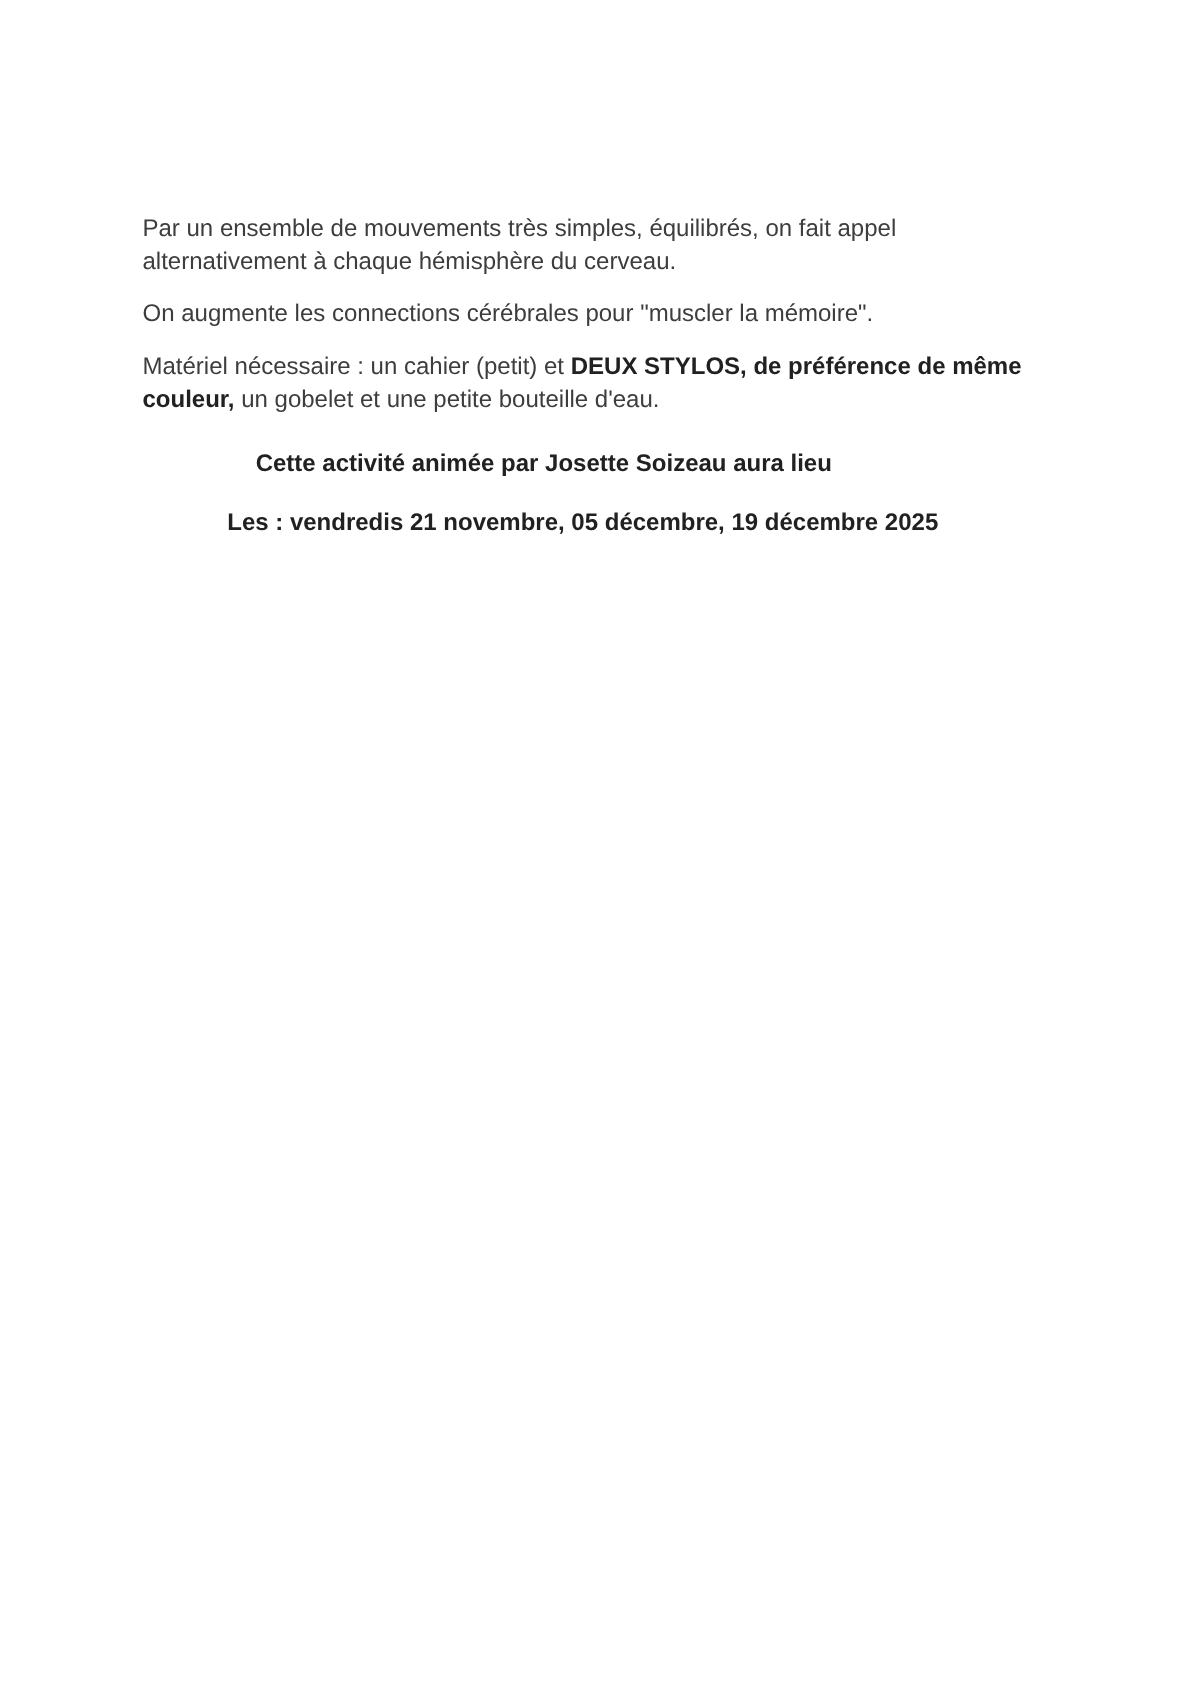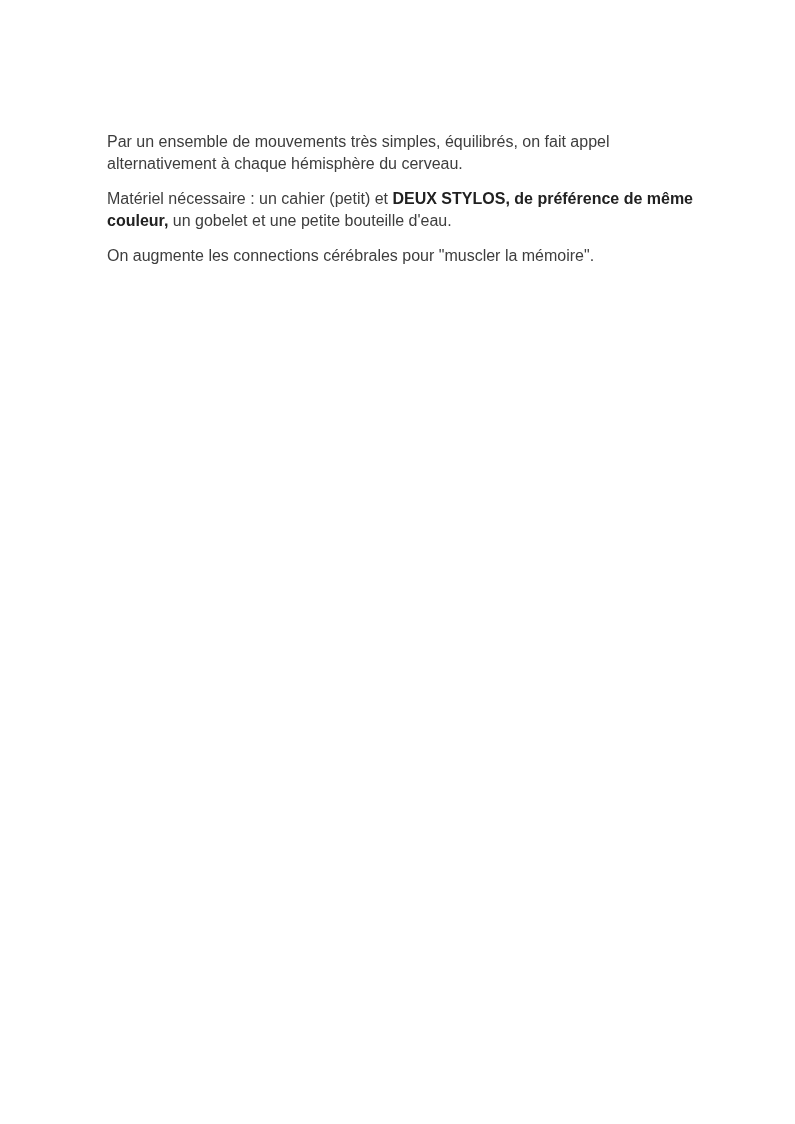--- a/index.html
+++ b/index.html
@@ -10,23 +10,22 @@
     width: 795px;
     height: 1124px;
     background: #ffffff;
     font-family: "Liberation Sans", sans-serif;
     overflow: hidden;
     position: relative;
   }
   .doc {
     position: absolute;
     left: 95px;
-    top: 131px;
+    top: 142px;
     width: 605px;
-    margin-left: 12px;
   }
   .para {
     font-size: 16px;
     line-height: 22px;
     color: #3d3d3d;
     margin: 0 0 13px 0;
     text-align: left;
   }
   .bold-run {
     font-weight: 700;
@@ -52,24 +51,30 @@
 <body>
 
 <div class="doc">
 
   <p class="para">
     <span>Par un ensemble de mouvements très simples, équilibrés, on fait appel alternativement à chaque hémisphère du cerveau.</span>
   </p>
 
 
   <p class="para">
+    <span>On augmente les connections cérébrales pour "muscler la mémoire".</span>
+  </p>
+
+  <p class="para">
     <span>Matériel nécessaire : un cahier (petit) et </span><span class="bold-run">DEUX STYLOS, de préférence de même couleur,</span><span> un gobelet et une petite bouteille d'eau.</span>
   </p>
 
-  <p class="para">
-    <span>On augmente les connections cérébrales pour "muscler la mémoire".</span>
+  <p class="para-center first">
+    <span>Cette activité animée par Josette Soizeau aura lieu</span>
   </p>
 
 
-
+  <p class="para-center offset-r">
+    <span>Les : vendredis 21 novembre, 05 décembre, 19 décembre 2025</span>
+  </p>
 
 
 </div>
 
 </body></html>

